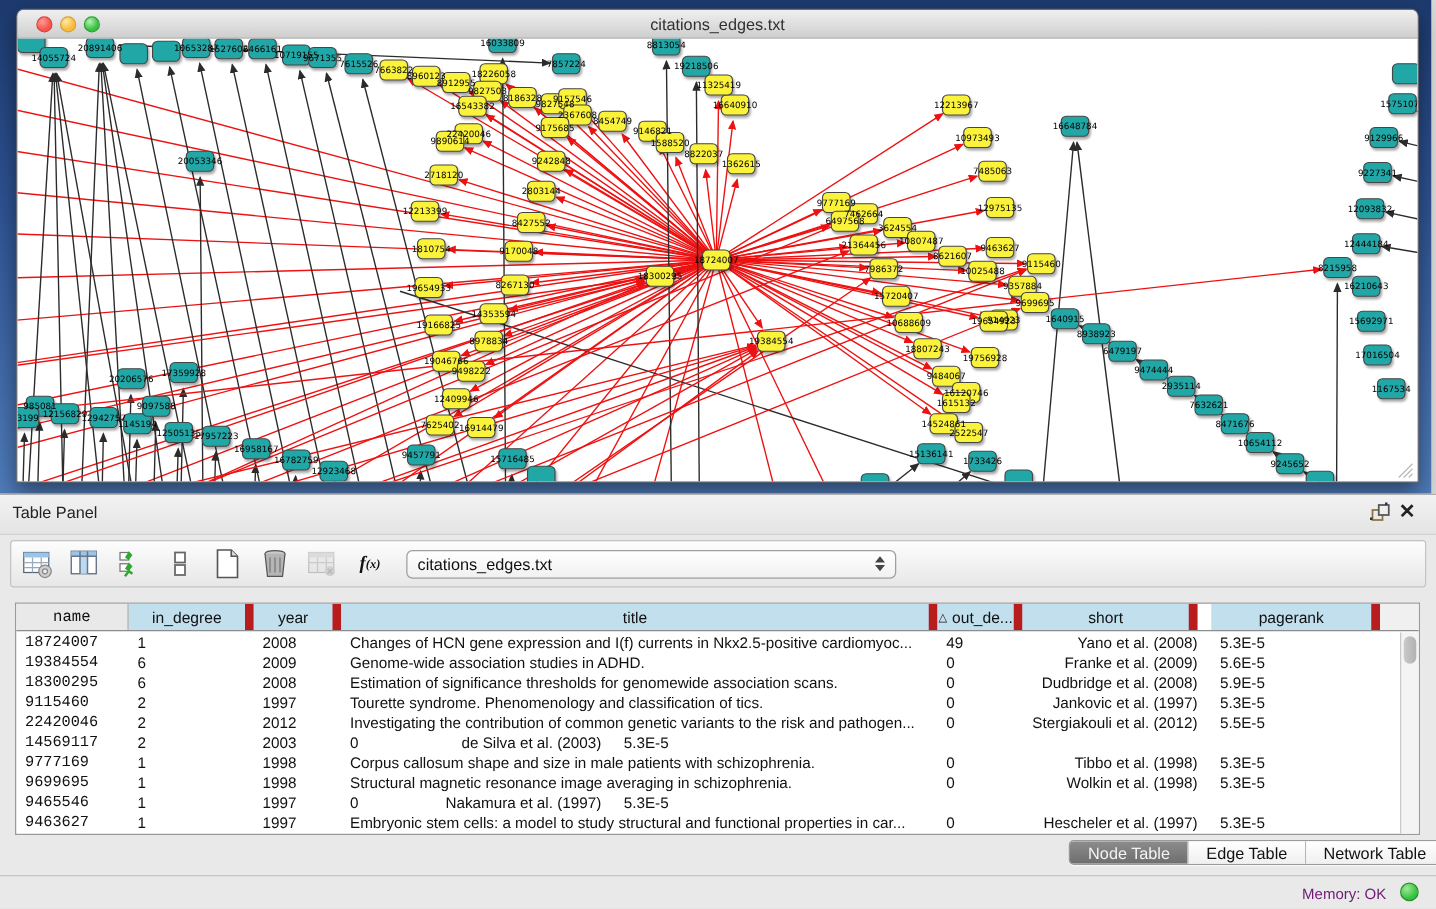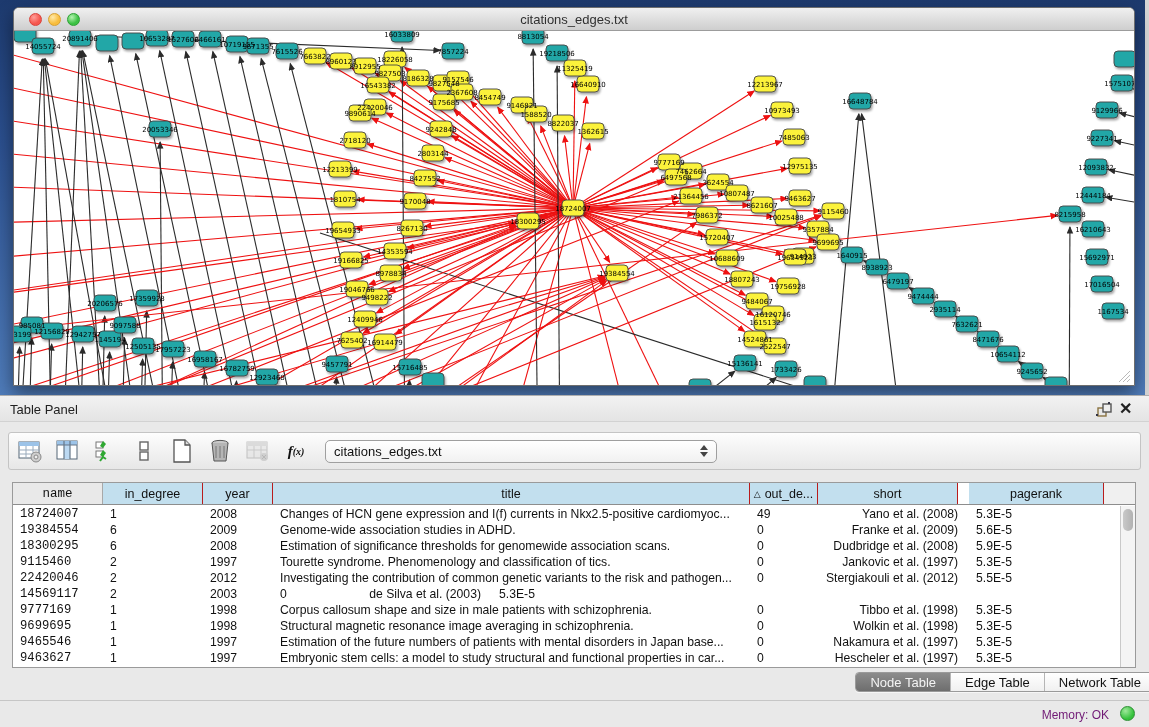--- a/index.html
+++ b/index.html
@@ -19,21 +19,21 @@
   .tl { position:absolute; top:5px; width:13px; height:13px; border-radius:50%; }
   .tl.red    { left:15px;  background:radial-gradient(circle at 35% 30%,#ff9d97,#f5564d 60%); border:1px solid #d9413a; }
   .tl.yellow { left:34px; background:radial-gradient(circle at 35% 30%,#ffe9a8,#f8bd3d 60%); border:1px solid #d8a030; }
   .tl.green  { left:53px; background:radial-gradient(circle at 35% 30%,#b5f3b0,#3bc143 60%); border:1px solid #2ba133; }
   .canvas { position:absolute; left:0; top:23px; width:1120px; height:355px; background:#fff; }
   svg.net { display:block; width:1120px; height:355px; }
   .grip { position:absolute; right:3px; bottom:2px; width:13px; height:13px; opacity:.5; }
 
   
   .table-panel { position:absolute; left:0; top:395px; width:1149px; height:305px; background:#e9e9e9; border-top:1px solid #aeaeae; }
-  .panel-title { height:26px; position:relative; border-bottom:1px solid #d2d2d2;
+  .panel-title { height:32px; position:relative; border-bottom:1px solid #d2d2d2;
     background:linear-gradient(180deg,#f2f2f2,#e4e4e4); }
   .panel-title .label { position:absolute; left:10px; top:6px; font-size:13px; color:#222; }
   .panel-btn { position:absolute; top:5px; width:18px; height:18px; cursor:default; }
   .float-btn { right:36px; }
   .close-btn { right:12px; font-size:16px; font-weight:bold; color:#222; top:3px; }
 
   .toolbar { position:absolute; left:8px; top:36px; right:8px; height:38px;
     background:linear-gradient(180deg,#fdfdfd,#e7e7e7); border:1px solid #c4c4c4; border-radius:3px;
     display:flex; align-items:center; gap:12px; padding-left:8px; }
   .tool { width:26px; height:26px; display:flex; align-items:center; justify-content:center; }
@@ -43,21 +43,21 @@
     border:1px solid #9f9f9f; border-radius:5px; margin-left:4px;
     display:flex; align-items:center; font-size:13px; color:#111; padding:0 8px; position:relative; }
   .combo .arrows { position:absolute; right:8px; top:4px; display:flex; flex-direction:column; gap:2px; }
   .combo .arrows i { display:block; width:0; height:0; border-left:4px solid transparent; border-right:4px solid transparent; }
   .combo .arrows .up { border-bottom:5px solid #444; }
   .combo .arrows .dn { border-top:5px solid #444; }
 
   .grid-wrap { position:absolute; left:12px; top:86px; width:1124px; height:186px;
     background:#fff; border:1px solid #9a9a9a; overflow:hidden; }
   .thead { display:flex; height:22px; border-bottom:1px solid #8d8d8d; }
-  .th { background:#c2dfee; border-right:1px solid #b91c1c; font-size:12.5px; color:#111;
+  .th { background:#c2dfee; border-right:7px solid #b91c1c; font-size:12.5px; color:#111;
     display:flex; align-items:center; justify-content:center; white-space:nowrap; overflow:hidden; }
   .th.gray { background:#e9e9e9; border-right:1px solid #a8a8a8; }
   .th .tri { font-size:9px; margin-right:4px; }
   .th-fill { flex:1; background:#f0f0f0; }
   .tbody { position:absolute; left:0; top:23px; right:15px; bottom:0; }
   .trow { display:flex; height:16px; align-items:center; font-size:12.2px; color:#111; }
   .td { padding-left:7px; white-space:nowrap; overflow:hidden; }
   .c0{width:90px;font-family:Liberation Mono, monospace;} .c1{width:100px;} .c2{width:70px;} .c3{width:477px;} .c4{width:68px;} .c5{width:140px; text-align:right; padding-left:0;} .c6{width:135px;margin-left:11px;}
   .vscroll { position:absolute; right:0; top:23px; bottom:0; width:15px; background:#f4f4f4; border-left:1px solid #c9c9c9; }
   .vthumb { position:absolute; left:2px; top:3px; width:10px; height:22px; background:linear-gradient(90deg,#c9c9c9,#b2b2b2); border-radius:5px; }
@@ -672,21 +672,20 @@
           <div class="td c2">1998</div>
           <div class="td c3">Structural magnetic resonance image averaging in schizophrenia.</div>
           <div class="td c4">0</div>
           <div class="td c5">Wolkin et al. (1998)</div>
           <div class="td c6">5.3E-5</div>
         </div>
         <div class="trow">
           <div class="td c0">9465546</div>
           <div class="td c1">1</div>
           <div class="td c2">1997</div>
-          <div class="td c3">Estimation of the future numbers of patients with mental disorders in Japan base...</div>
           <div class="td c4">0</div>
           <div class="td c5">Nakamura et al. (1997)</div>
           <div class="td c6">5.3E-5</div>
         </div>
         <div class="trow">
           <div class="td c0">9463627</div>
           <div class="td c1">1</div>
           <div class="td c2">1997</div>
           <div class="td c3">Embryonic stem cells: a model to study structural and functional properties in car...</div>
           <div class="td c4">0</div>

